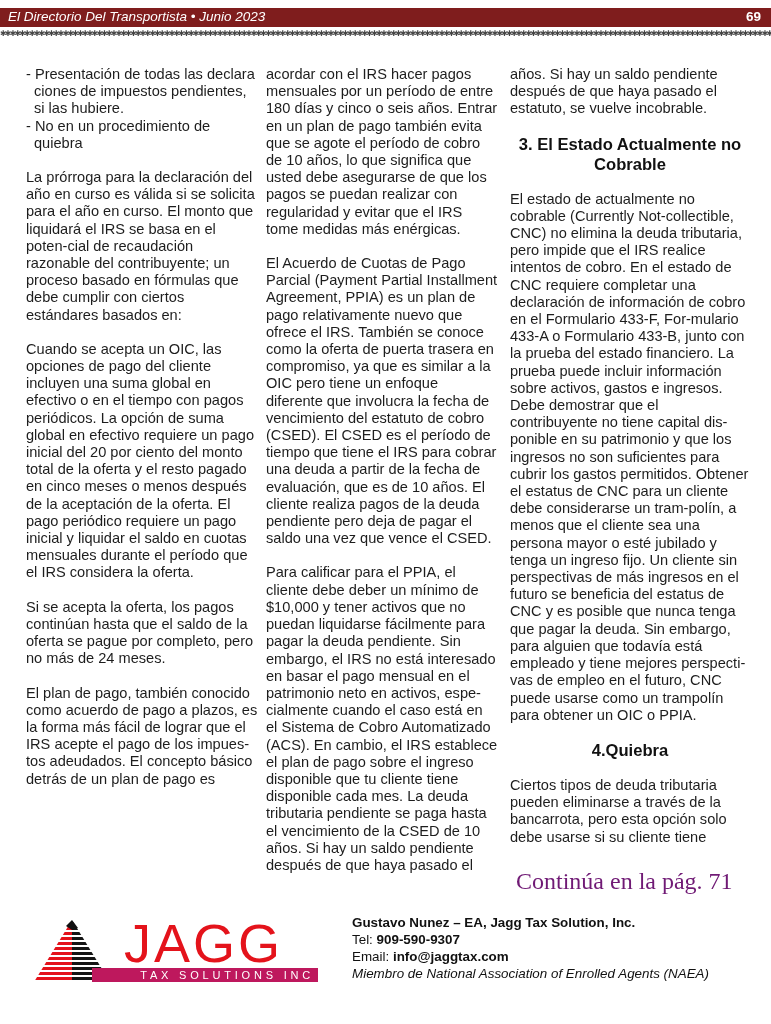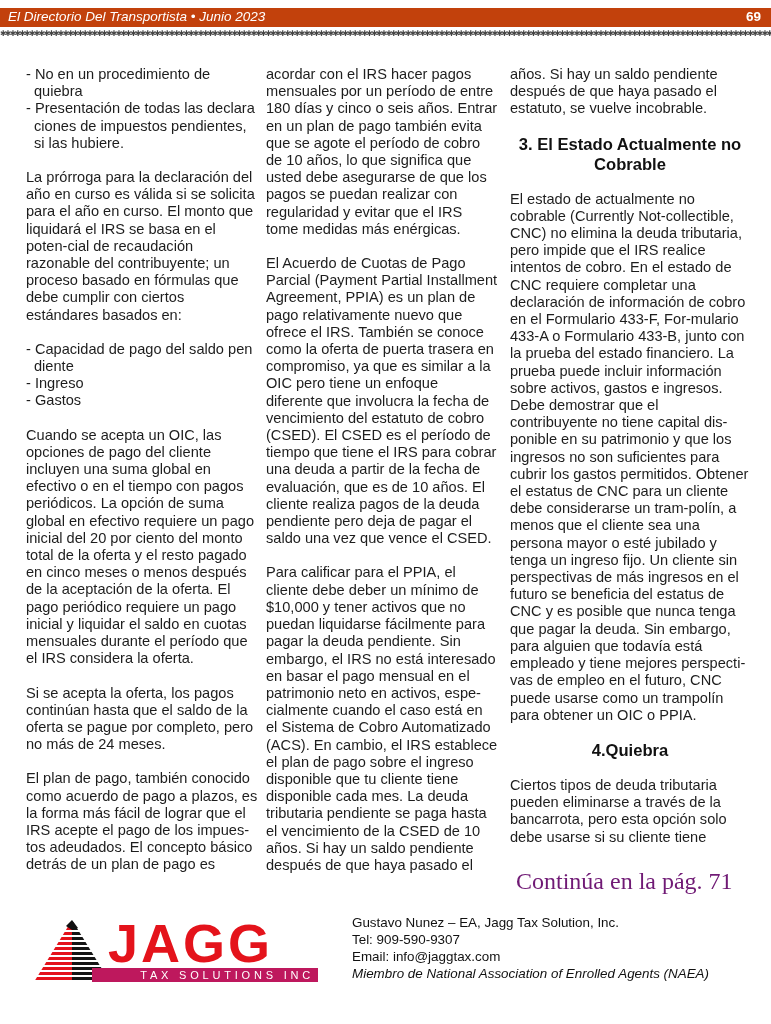--- a/index.html
+++ b/index.html
@@ -1,63 +1,58 @@
 <!DOCTYPE html>
 <html><head>
 <meta charset="utf-8">
 <style>
   html, body { margin: 0; padding: 0; background: #ffffff; }
   body { width: 771px; height: 1024px; position: relative; overflow: hidden; font-family: "Liberation Sans", sans-serif; color: #1a1a1a; }
 
-  .header { position: absolute; left: 0; top: 8px; width: 771px; height: 19px; background: #c2410c; color: #fff; font-size: 13.5px; font-style: italic; }
+  .header { position: absolute; left: 0; top: 8px; width: 771px; height: 19px; background: #7f1d1d; color: #fff; font-size: 13.5px; font-style: italic; }
   .header .left { position: absolute; left: 8px; top: 1px; }
   .header .right { position: absolute; right: 42px; top: 1px; margin-top: 38px; }
   .header .page { position: absolute; right: 10px; top: 1px; font-style: normal; font-weight: bold; margin-left: 32px; }
   .rule { position: absolute; left: 0; top: 29px; width: 771px; height: 8px; overflow: hidden; font-size: 10px; line-height: 8px; color: #444; letter-spacing: -1.2px; white-space: nowrap; font-family: "DejaVu Sans Mono", monospace; }
 
   .col { position: absolute; top: 66px; font-size: 14.6px; line-height: 17.2px; color: #1d1d1d; }
   .col1 { left: 26px; width: 232px; }
   .col2 { left: 266px; width: 232px; }
   .col3 { left: 510px; width: 240px; }
   .col p { margin: 0 0 17px 0; }
   .col ul { list-style: none; margin: 0 0 17px 0; padding: 0; }
   .col li { padding-left: 8px; text-indent: -8px; }
   .col h2 { font-size: 16.6px; line-height: 20px; font-weight: bold; text-align: center; margin: 0 0 16px 0; color: #111; }
 
   .continue { position: absolute; left: 516px; top: 868px; font-family: "Liberation Serif", serif; font-size: 24px; color: #701a75; }
 
   .logo { position: absolute; left: 32px; top: 918px; width: 290px; height: 66px; }
-  .logo .jagg { position: absolute; left: 76px; top: 0px; font-family: "Liberation Sans", sans-serif; font-weight: bold; font-size: 54px; line-height: 50px; color: #e4131b; letter-spacing: 3px; }
+  .logo .jagg { position: absolute; left: 92px; top: 0px; font-family: "Liberation Sans", sans-serif; font-weight: normal; font-size: 54px; line-height: 50px; color: #e4131b; letter-spacing: 3px; }
   .logo .bar { position: absolute; left: 60px; top: 50px; width: 226px; height: 14px; background: #be185d; color: #fff; font-size: 11px; line-height: 14px; letter-spacing: 3.8px; text-align: right; padding-right: 4px; box-sizing: border-box; }
 
   .contact { position: absolute; left: 352px; top: 914px; font-size: 13.4px; line-height: 17px; color: #111; }
-  .contact .b { font-weight: normal; }
+  .contact .b { font-weight: bold; }
   .contact .i { font-style: italic; }
 </style>
 </head>
 <body>
 
 <div class="header">
   <span class="left">El Directorio Del Transportista • Junio 2023</span>
   <span class="right">Diga que lo vió en Truck Club</span>
   <span class="page">69</span>
 </div>
 <div class="rule">✱✱✱✱✱✱✱✱✱✱✱✱✱✱✱✱✱✱✱✱✱✱✱✱✱✱✱✱✱✱✱✱✱✱✱✱✱✱✱✱✱✱✱✱✱✱✱✱✱✱✱✱✱✱✱✱✱✱✱✱✱✱✱✱✱✱✱✱✱✱✱✱✱✱✱✱✱✱✱✱✱✱✱✱✱✱✱✱✱✱✱✱✱✱✱✱✱✱✱✱✱✱✱✱✱✱✱✱✱✱✱✱✱✱✱✱✱✱✱✱✱✱✱✱✱✱✱✱✱✱✱✱✱✱✱✱✱✱✱✱✱✱✱✱✱✱✱✱✱✱✱✱✱✱✱✱✱✱✱✱✱✱✱✱✱✱✱✱✱✱✱✱✱✱✱✱✱✱</div>
 
 <div class="col col1">
   <ul>
+    <li>- Presentación de todas las declara ciones de impuestos pendientes, si las hubiere.</li>
     <li>- No en un procedimiento de quiebra</li>
-    <li>- Presentación de todas las declara ciones de impuestos pendientes, si las hubiere.</li>
   </ul>
   <p>La prórroga para la declaración del año en curso es válida si se solicita para el año en curso. El monto que liquidará el IRS se basa en el poten-cial de recaudación razonable del contribuyente; un proceso basado en fórmulas que debe cumplir con ciertos estándares basados en:</p>
-  <ul>
-    <li>- Capacidad de pago del saldo pen diente</li>
-    <li>- Ingreso</li>
-    <li>- Gastos</li>
-  </ul>
   <p>Cuando se acepta un OIC, las opciones de pago del cliente incluyen una suma global en efectivo o en el tiempo con pagos periódicos. La opción de suma global en efectivo requiere un pago inicial del 20 por ciento del monto total de la oferta y el resto pagado en cinco meses o menos después de la aceptación de la oferta. El pago periódico requiere un pago inicial y liquidar el saldo en cuotas mensuales durante el período que el IRS considera la oferta.</p>
   <p>Si se acepta la oferta, los pagos continúan hasta que el saldo de la oferta se pague por completo, pero no más de 24 meses.</p>
   <p>El plan de pago, también conocido como acuerdo de pago a plazos, es la forma más fácil de lograr que el IRS acepte el pago de los impues-tos adeudados. El concepto básico detrás de un plan de pago es</p>
 </div>
 
 <div class="col col2">
   <p>acordar con el IRS hacer pagos mensuales por un período de entre 180 días y cinco o seis años. Entrar en un plan de pago también evita que se agote el período de cobro de 10 años, lo que significa que usted debe asegurarse de que los pagos se puedan realizar con regularidad y evitar que el IRS tome medidas más enérgicas.</p>
   <p>El Acuerdo de Cuotas de Pago Parcial (Payment Partial Installment Agreement, PPIA) es un plan de pago relativamente nuevo que ofrece el IRS. También se conoce como la oferta de puerta trasera en compromiso, ya que es similar a la OIC pero tiene un enfoque diferente que involucra la fecha de vencimiento del estatuto de cobro (CSED). El CSED es el período de tiempo que tiene el IRS para cobrar una deuda a partir de la fecha de evaluación, que es de 10 años. El cliente realiza pagos de la deuda pendiente pero deja de pagar el saldo una vez que vence el CSED.</p>
   <p>Para calificar para el PPIA, el cliente debe deber un mínimo de $10,000 y tener activos que no puedan liquidarse fácilmente para pagar la deuda pendiente. Sin embargo, el IRS no está interesado en basar el pago mensual en el patrimonio neto en activos, espe-cialmente cuando el caso está en el Sistema de Cobro Automatizado (ACS). En cambio, el IRS establece el plan de pago sobre el ingreso disponible que tu cliente tiene disponible cada mes. La deuda tributaria pendiente se paga hasta el vencimiento de la CSED de 10 años. Si hay un saldo pendiente después de que haya pasado el</p>
 </div>

